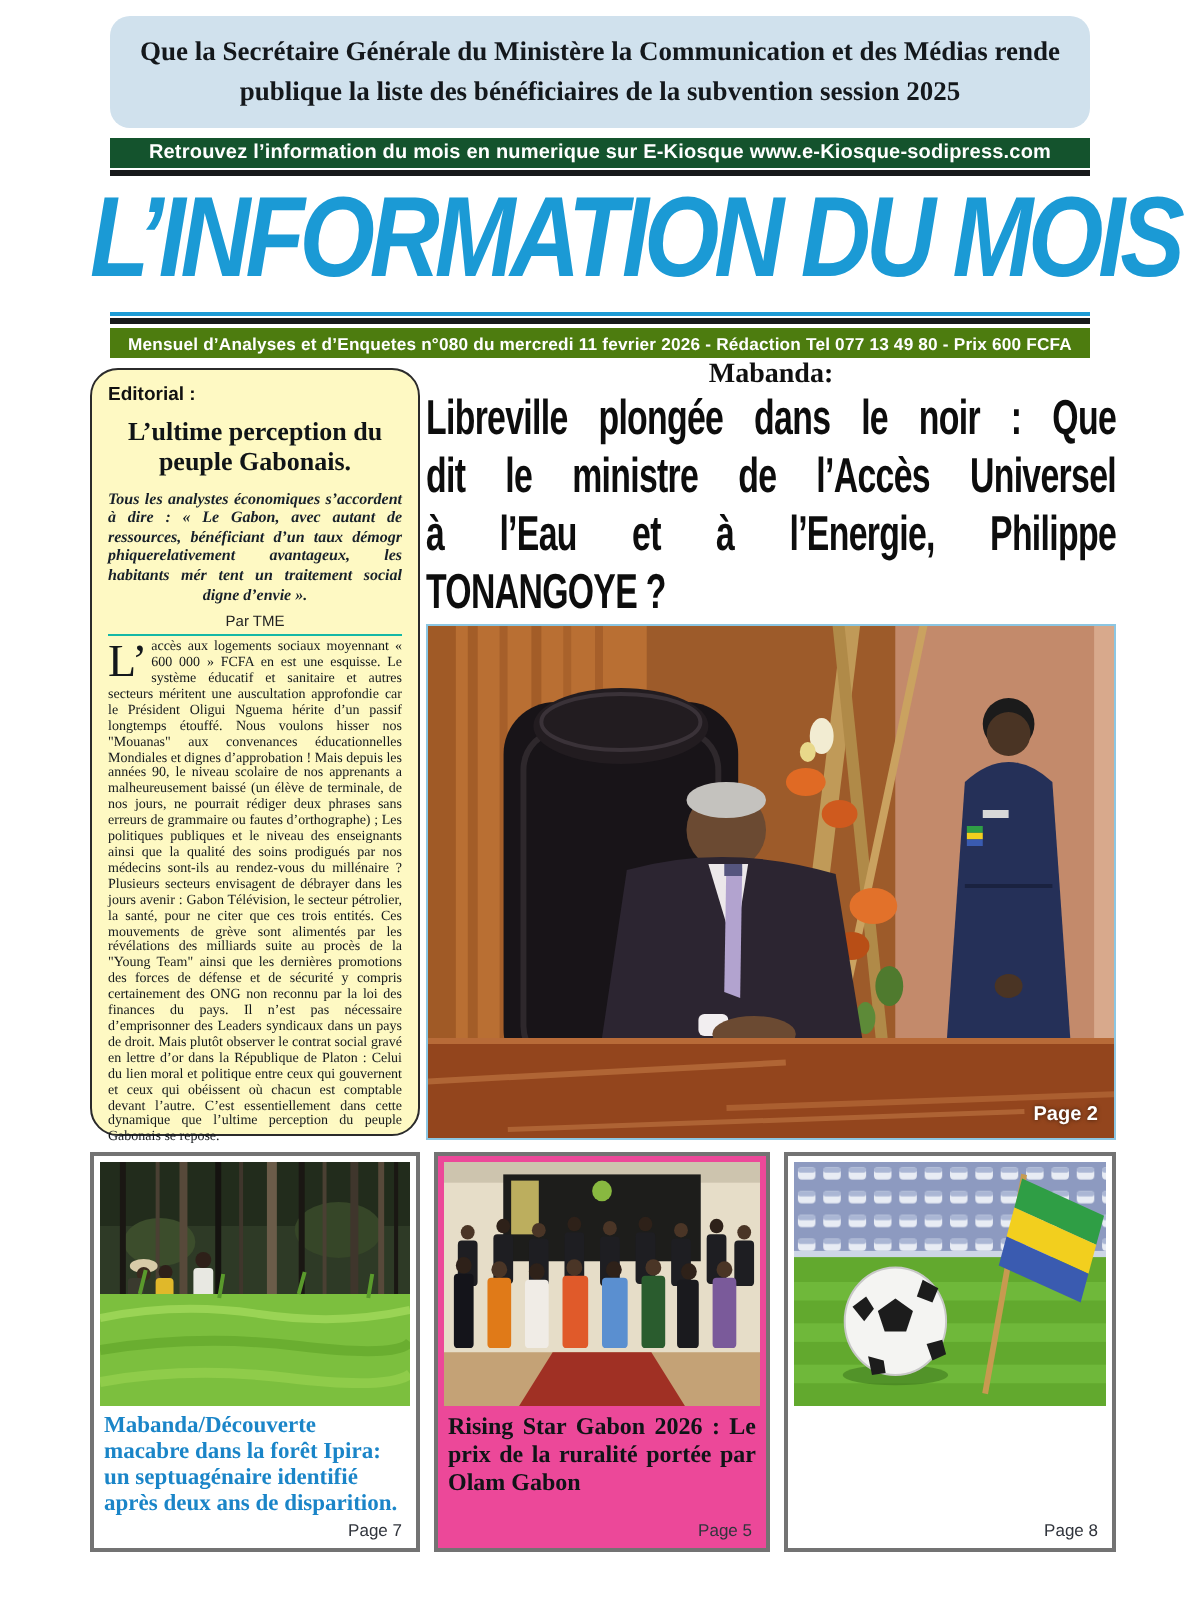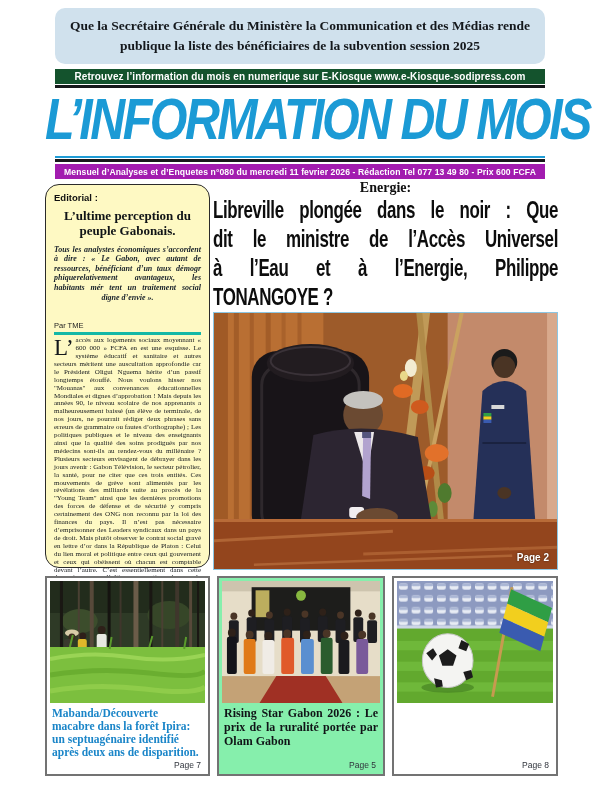--- a/index.html
+++ b/index.html
@@ -22,52 +22,52 @@
 
   
   #masthead{left:0;top:88px;width:600px;height:66px;text-align:center;
     color:#1b9ad5;font-weight:bold;font-style:italic;font-size:57px;line-height:62px;
     letter-spacing:-3px;transform:scaleX(0.85);transform-origin:50% 0;white-space:nowrap;
     font-family:"Liberation Sans",sans-serif;}
   #masthead-underline-blue{left:55px;top:156px;width:490px;height:2px;background:#1e9cd6;}
   #masthead-underline-black{left:55px;top:159px;width:490px;height:3px;background:#17191b;}
 
   
-  #issue-bar{left:55px;top:164px;width:490px;height:15px;background:#a21caf;
+  #issue-bar{left:55px;top:164px;width:490px;height:15px;background:#4d7c0f;
     display:flex;align-items:center;justify-content:center;}
   #issue-bar .txt{color:#fff;font-weight:bold;font-size:8.6px;letter-spacing:.1px;}
 
   
   #editorial{left:45px;top:184px;width:165px;height:384px;background:#fef9c3;
     border:1.5px solid #2b2b2b;border-radius:14px;box-sizing:border-box;padding:7px 8px;}
   #editorial .label{font-family:"Liberation Sans",sans-serif;font-weight:bold;font-size:9.5px;color:#111;}
   #editorial .title{font-weight:bold;font-size:13px;line-height:1.18;text-align:center;color:#101417;margin:5px 0 6px;}
   #editorial .quote{font-weight:bold;font-style:italic;font-size:8px;line-height:9.6px;
     text-align:justify;text-align-last:center;color:#17202a;}
-  #editorial .byline{font-family:"Liberation Sans",sans-serif;font-size:7.5px;text-align:left;color:#222;
-    margin-top:19px;padding-bottom:2px;border-bottom:3px solid #14b8a6;}
+  #editorial .byline{font-family:"Liberation Sans",sans-serif;font-size:7.5px;text-align:center;color:#222;
+    margin-top:4px;padding-bottom:2px;border-bottom:1px solid #14b8a6;}
   #editorial .body{font-size:7px;line-height:7.9px;text-align:justify;color:#14181c;margin-top:2px;font-family:Liberation Serif, serif;}
   #editorial .body::first-letter{float:left;font-size:23px;line-height:20px;padding:1px 2px 0 0;font-weight:normal;}
 
   
   #kicker{left:213px;top:180px;width:345px;text-align:center;font-weight:bold;font-size:14px;color:#101010;}
   #headline{left:213px;top:196px;width:500px;transform:scaleX(0.69);transform-origin:0 0;
     font-family:"Liberation Sans",sans-serif;font-weight:bold;color:#0d0d0d;
     font-size:24.5px;letter-spacing:-0.5px;}
   .headline-line{height:29px;line-height:28px;text-align:justify;text-align-last:justify;overflow:hidden;}
   .headline-line.last{text-align-last:left;}
   #lead-photo-box{left:213px;top:312px;width:345px;height:258px;border:1px solid #8cc6e2;box-sizing:border-box;}
   #lead-photo-box svg{display:block;width:100%;height:100%;}
   #lead-page-ref{right:8px;bottom:6px;color:#fff;font-family:"Liberation Sans",sans-serif;
     font-weight:bold;font-size:10px;text-shadow:0 0 2px rgba(0,0,0,.6);}
 
   
   .story-box{top:576px;height:200px;border:2px solid #737373;box-sizing:border-box;background:#fff;}
   #story-left{left:45px;width:165px;}
-  #story-mid{left:217px;width:168px;background:#86efac;}
+  #story-mid{left:217px;width:168px;background:#ec4899;}
   #story-right{left:392px;width:166px;}
   .story-photo{position:absolute;left:3px;top:3px;right:3px;height:122px;}
   .story-photo svg{display:block;width:100%;height:100%;}
   .story-caption{position:absolute;left:5px;right:5px;top:129px;font-weight:bold;}
   #story-left .story-caption{color:#1a85c8;font-size:11.5px;line-height:1.12;}
   #story-mid .story-caption{color:#101417;font-size:12px;line-height:1.15;text-align:justify;}
   #story-right .story-caption{color:#1a85c8;font-size:13px;line-height:1.2;text-align:center;top:133px;}
   .story-pageref{position:absolute;right:7px;bottom:4px;font-family:"Liberation Sans",sans-serif;
     font-size:8.5px;color:#30343c;}
 </style>
@@ -94,21 +94,21 @@
   </div>
 
   <div class="abs" id="editorial">
     <div class="label">Editorial :</div>
     <div class="title">L’ultime perception du peuple Gabonais.</div>
     <div class="quote">Tous les analystes économiques s’accordent à dire : « Le Gabon, avec autant de ressources, bénéficiant d’un taux démogr phiquerelativement avantageux, les habitants mér tent un traitement social digne d’envie ».</div>
     <div class="byline">Par TME</div>
     <div class="body">L’accès aux logements sociaux moyennant « 600 000 » FCFA en est une esquisse. Le système éducatif et sanitaire et autres secteurs méritent une auscultation approfondie car le Président Oligui Nguema hérite d’un passif longtemps étouffé.  Nous voulons hisser nos "Mouanas" aux convenances éducationnelles Mondiales et dignes d’approbation ! Mais depuis les années 90, le niveau scolaire de nos apprenants a malheureusement baissé (un élève de terminale, de nos jours, ne pourrait rédiger deux phrases sans erreurs de grammaire ou fautes d’orthographe) ; Les politiques publiques et le niveau des enseignants ainsi que la qualité des soins prodigués par nos médecins sont-ils au rendez-vous du millénaire ? Plusieurs secteurs envisagent de débrayer dans les jours avenir : Gabon Télévision, le secteur pétrolier, la santé, pour ne citer que ces trois entités. Ces mouvements de grève sont alimentés par les révélations des milliards suite au procès de la "Young Team" ainsi que les dernières promotions des forces de défense et de sécurité y compris certainement des ONG non reconnu par la loi des finances du pays. Il n’est pas nécessaire d’emprisonner des Leaders syndicaux dans un pays de droit. Mais plutôt observer le contrat social gravé en lettre d’or dans la République de Platon : Celui du lien moral et politique entre ceux qui gouvernent et ceux qui obéissent où chacun est comptable devant l’autre. C’est essentiellement dans cette dynamique que l’ultime perception du peuple Gabonais se repose.</div>
   </div>
 
-  <div class="abs" id="kicker">Energie:</div>
+  <div class="abs" id="kicker">Mabanda:</div>
   <div class="abs" id="headline">
     <div class="headline-line">Libreville plongée dans le noir : Que</div>
     <div class="headline-line">dit le ministre de l’Accès Universel</div>
     <div class="headline-line">à l’Eau et à l’Energie, Philippe</div>
     <div class="headline-line last">TONANGOYE ?</div>
   </div>
 
   <div class="abs" id="lead-photo-box">
     <svg viewBox="0 0 345 256" preserveAspectRatio="none">
       <rect width="345" height="256" fill="#b96f33"></rect>

